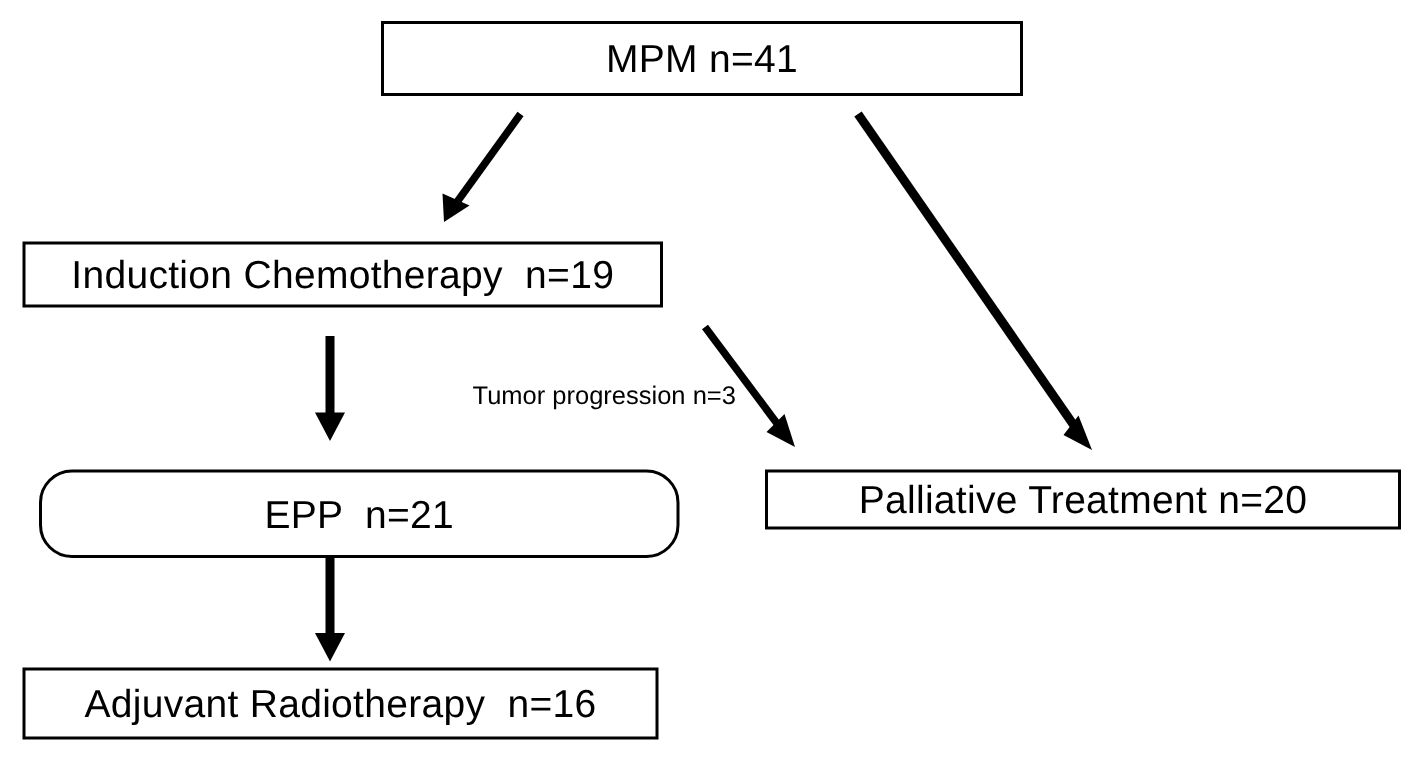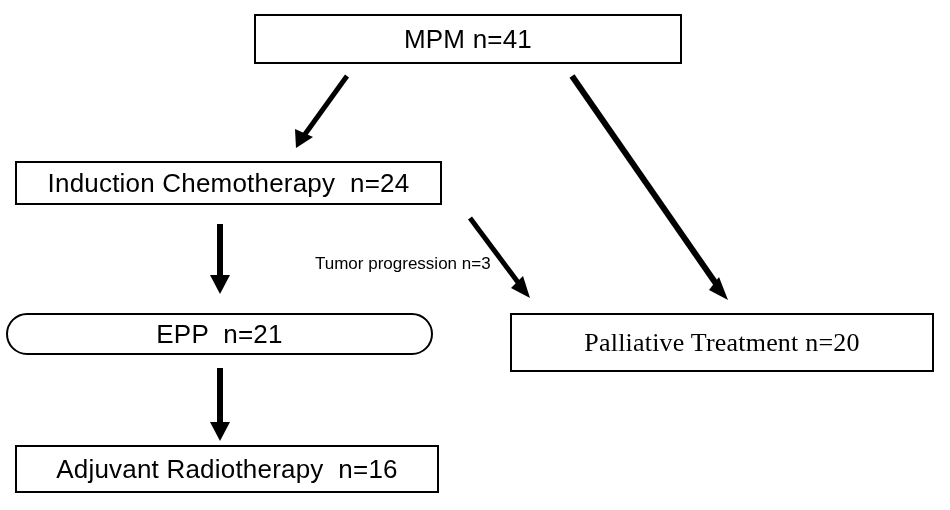--- a/index.html
+++ b/index.html
@@ -49,23 +49,23 @@
   svg.arrows line {
     stroke: #000000;
   }
   svg.arrows polygon {
     fill: #000000;
   }
 
   
   #node-mpm            { left: 254px; top: 14px;  width: 428px; height: 50px; }
   #node-induction      { left: 15px;  top: 161px; width: 427px; height: 44px; }
-  #node-epp            { left: 6px;  top: 313px; width: 427px; height: 42px; border-radius: 22px; }
+  #node-epp            { left: 26px;  top: 313px; width: 427px; height: 59px; border-radius: 22px; }
   #node-adjuvant       { left: 15px;  top: 445px; width: 424px; height: 48px; text-align: right; }
-  #node-palliative     { left: 510px; top: 313px; width: 424px; height: 59px; font-family: Liberation Serif, serif; }
+  #node-palliative     { left: 510px; top: 313px; width: 424px; height: 40px; }
 
   #label-tumor-progression { left: 267px; top: 255px; }
 </style>
 </head>
 <body>
 
 <div id="canvas">
 
   <svg class="arrows" viewBox="0 0 950 510" xmlns="http://www.w3.org/2000/svg">
 
@@ -90,21 +90,21 @@
     </g>
 
     <g>
       <line x1="220" y1="368" x2="220" y2="428" stroke-width="6"></line>
       <polygon points="220,441 210,422 230,422"></polygon>
     </g>
   </svg>
 
   <div class="node" id="node-mpm">MPM n=41</div>
 
-  <div class="node" id="node-induction">Induction Chemotherapy  n=24</div>
+  <div class="node" id="node-induction">Induction Chemotherapy  n=19</div>
 
   <div class="node" id="node-epp">EPP  n=21</div>
 
   <div class="node" id="node-adjuvant">Adjuvant Radiotherapy  n=16</div>
 
   <div class="node" id="node-palliative">Palliative Treatment n=20</div>
 
   <div class="edge-label" id="label-tumor-progression">Tumor progression n=3</div>
 
 </div>

